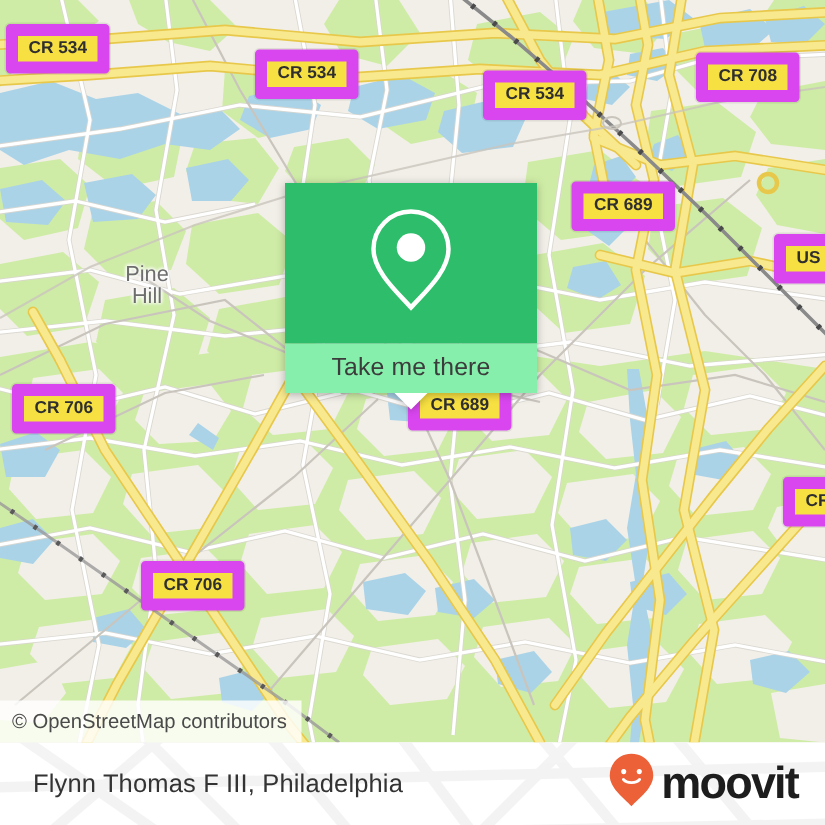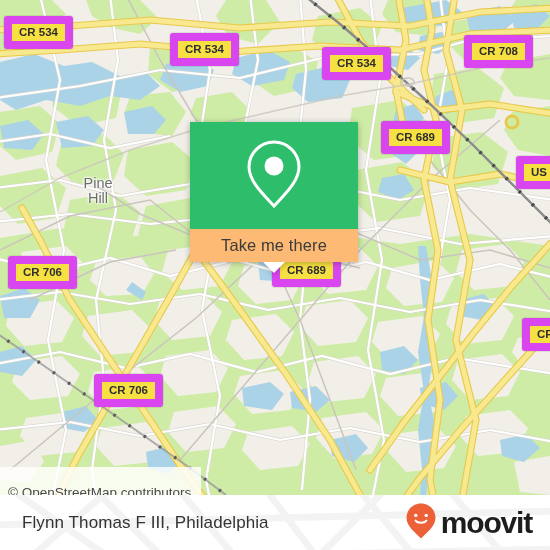--- a/index.html
+++ b/index.html
@@ -16,39 +16,39 @@
     position:absolute;left:0;top:0;width:550px;height:495px;
     background:#f2efe9;overflow:hidden;
   }
   .layer{position:absolute;left:0;top:0;width:550px;height:495px;}
   .layer svg{display:block;}
 
   
   #attribution{
     position:absolute;left:0;top:467px;
     height:28px;line-height:28px;
-    padding:12px 10px 0 8px;
+    padding:0 10px 0 8px;
     background:rgba(255,255,255,0.82);
     color:#4a4a4a;font-size:13.5px;
     white-space:nowrap;
     z-index:40;
   }
 
   
   #callout{
     position:absolute;left:190px;top:122px;width:168px;
     z-index:60;
     filter:drop-shadow(0 1px 3px rgba(0,0,0,0.28));
   }
   #callout-top{
     height:107px;background:#2ebd6b;
     display:flex;align-items:center;justify-content:center;
   }
   #callout-bottom{
-    height:33px;background:#fdba74;
+    height:33px;background:#86efac;
     display:flex;align-items:center;justify-content:center;
     position:relative;
   }
   #callout-label{
     font-size:16.5px;color:#3c3c3c;letter-spacing:.1px;
   }
   #callout-tail{
     position:absolute;left:50%;top:33px;margin-left:-11px;
     width:0;height:0;
     border-left:11px solid transparent;

